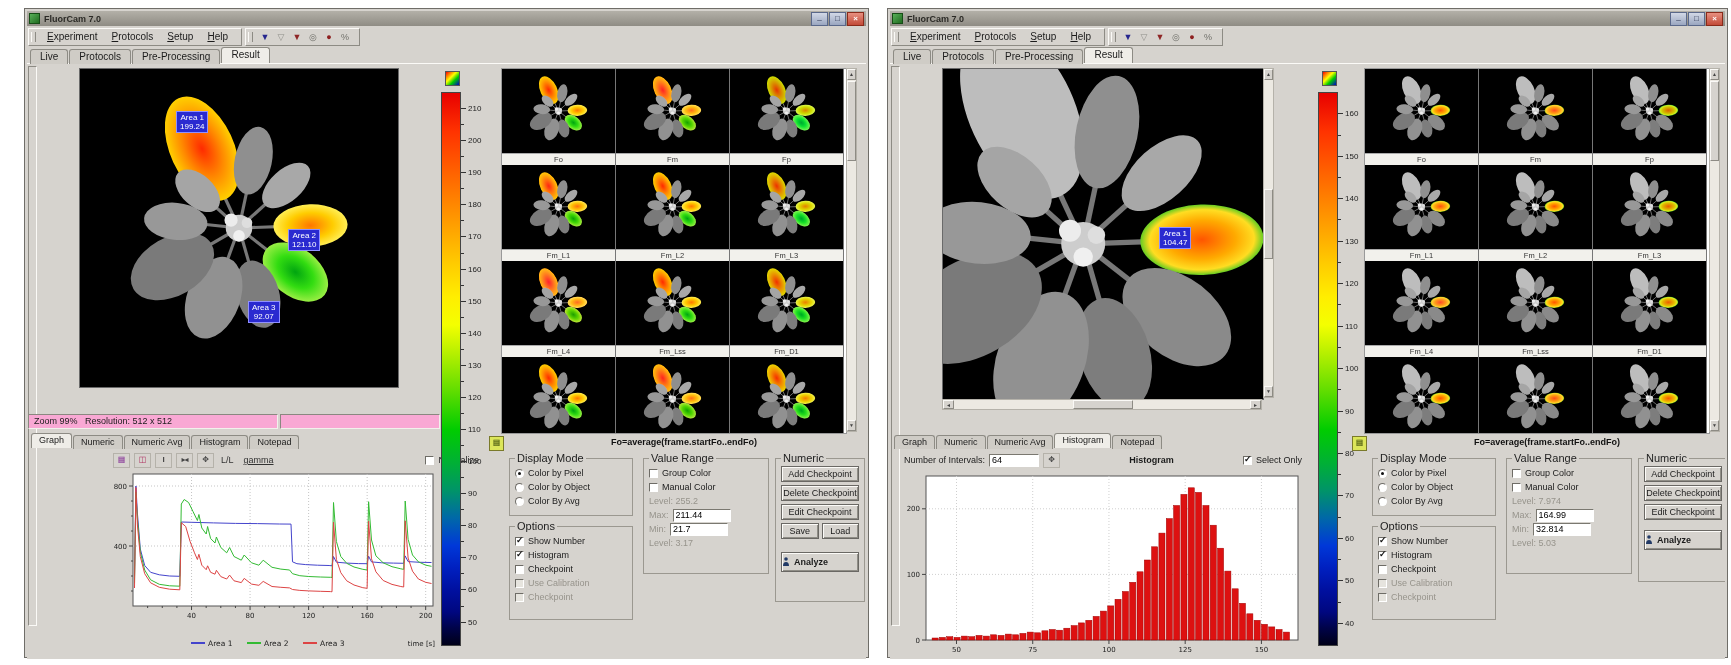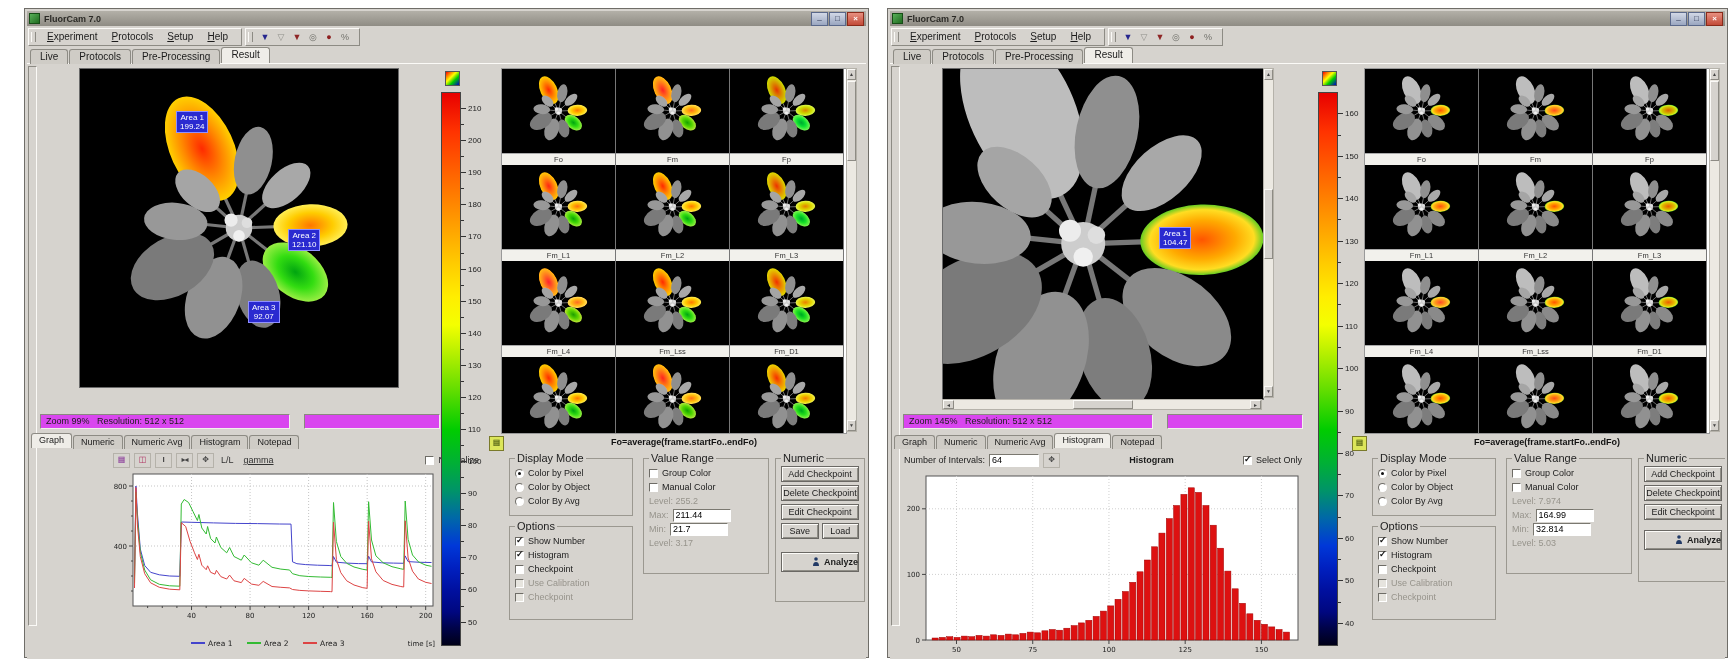--- a/index.html
+++ b/index.html
@@ -34,21 +34,21 @@
   
   .main{position:relative;height:595px;background:#d6d3ce;overflow:hidden;}
   .side-strip{position:absolute;background:#d6d3ce;border:1px solid;border-color:#8d8b84 #fbfaf7 #fbfaf7 #8d8b84;}
   .img-panel{position:absolute;background:#000;border:1px solid #6a6a6a;overflow:hidden;}
   .img-panel svg{width:100%;height:100%;display:block;}
   .img-zoom svg{transform:scale(1.65) translate(-12px,6px);}
   .area-label{position:absolute;background:#2a2ad0;border:1px solid #9090ff;color:#fff;font-size:8px;
       line-height:9px;padding:1px 3px;text-align:center;z-index:3;white-space:nowrap;}
   .statusbar{position:absolute;display:flex;gap:2px;height:15px;}
   .status-cell{border:1px solid;border-color:#8a8880 #f2f1ec #f2f1ec #8a8880;font-size:9px;
-      padding:0 5px;line-height:13px;white-space:nowrap;background:#d946ef;margin-left:12px;}
+      padding:0 5px;line-height:13px;white-space:nowrap;background:#f9a8d4;}
   
   .cbar-wrap{position:absolute;width:58px;}
   .cbar-icon{position:absolute;left:4px;top:5px;width:13px;height:13px;border:1px solid #555;
       background:linear-gradient(135deg,#f00 0%,#ff0 40%,#0c0 65%,#00c 100%);}
   .cbar-bar{position:absolute;left:0;top:26px;width:18px;height:552px;border:1px solid #444;
       background:linear-gradient(to bottom,#e80000 0%,#ff3300 7%,#ff6600 15%,#ff9900 23%,#ffcc00 31%,
       #ffee00 37%,#f4ff00 42%,#b8f000 47%,#60dd00 54%,#00cc00 61%,#00b035 67%,#009468 72%,
       #0068a8 77%,#0038d8 82%,#0020c0 86%,#0010a0 90%,#000780 94%,#000348 97%,#000018 100%);}
   .cbar-tick{position:absolute;left:20px;height:1px;}
   .cbar-tick .tkl{position:absolute;left:0;top:0;width:3px;height:1px;background:#333;}
@@ -99,21 +99,21 @@
   .rb{border-radius:50%;}
   .cb.dis{background:#e6e4de;}
   .cb.on::after{content:"✓";position:absolute;left:0px;top:-3px;font-size:9px;font-weight:bold;color:#111;}
   .rb.on::after{content:"";position:absolute;left:2px;top:2px;width:3px;height:3px;border-radius:50%;background:#111;}
   .txt{border:1px solid;border-color:#7a7870 #fff #fff #7a7870;background:#fff;font-size:9px;height:13px;
       width:58px;padding:0 2px;font-family:"Liberation Sans",sans-serif;box-sizing:border-box;}
   .btn{display:block;width:100%;height:16px;line-height:14px;text-align:center;font-size:9px;background:#d6d3ce;
       border:1px solid #6a6864;box-shadow:inset 1px 1px 0 #fcfbf8,inset -1px -1px 0 #908e87;
       margin-bottom:3px;box-sizing:border-box;cursor:default;}
   .btn-row{display:flex;gap:3px;}
-  .btn-analyze{height:20px;font-weight:bold;display:flex;align-items:center;justify-content:flex-end;gap:4px;margin-top:10px;}
+  .btn-analyze{height:20px;font-weight:bold;display:flex;align-items:center;justify-content:flex-start;gap:4px;margin-top:10px;}
   .htool-title{font-weight:bold;}
 </style>
 </head>
 <body>
 
 <div class="window" style="left:25px;top:9px;width:843px;height:648px;">
   <div class="titlebar">
     <span class="app-icon"></span>
     <span class="t-title">FluorCam 7.0</span>
     <span class="tbtn min"></span>
@@ -1537,26 +1537,20 @@
     </div>
     <div class="sb v" style="left:373px;top:4px;width:11px;height:330px;">
       <div class="sb-btn up"></div>
       <div class="sb-thumb" style="left:0;top:120px;width:9px;height:70px;"></div>
       <div class="sb-btn dn" style="position:absolute;bottom:0;"></div>
     </div>
     <div class="sb h" style="left:52px;top:335px;width:320px;height:11px;">
       <div class="sb-btn lf"></div><div class="sb-btn rt"></div>
       <div class="sb-thumb" style="top:0;left:130px;height:9px;width:60px;"></div>
     </div>
-    <div class="statusbar" style="left:1px;top:350px;width:412px;">
-      <div class="status-cell" style="width:238px;">
-        <span>Zoom 145%</span>&nbsp;&nbsp;&nbsp;<span>Resolution: 512 x 512</span>
-      </div>
-      <div class="status-cell" style="flex:1;"></div>
-    </div>
     <div class="subtabs" style="left:1px;top:368px;">
         <span class="subtab">Graph</span>
         <span class="subtab">Numeric</span>
         <span class="subtab">Numeric Avg</span>
         <span class="subtab active">Histogram</span>
         <span class="subtab">Notepad</span>
       </div>
     <div class="gtoolbar" style="left:14px;top:388px;width:398px;">
       <span class="lbl">Number of Intervals:</span>
       <input class="txt" style="width: 50px;" value="64">

